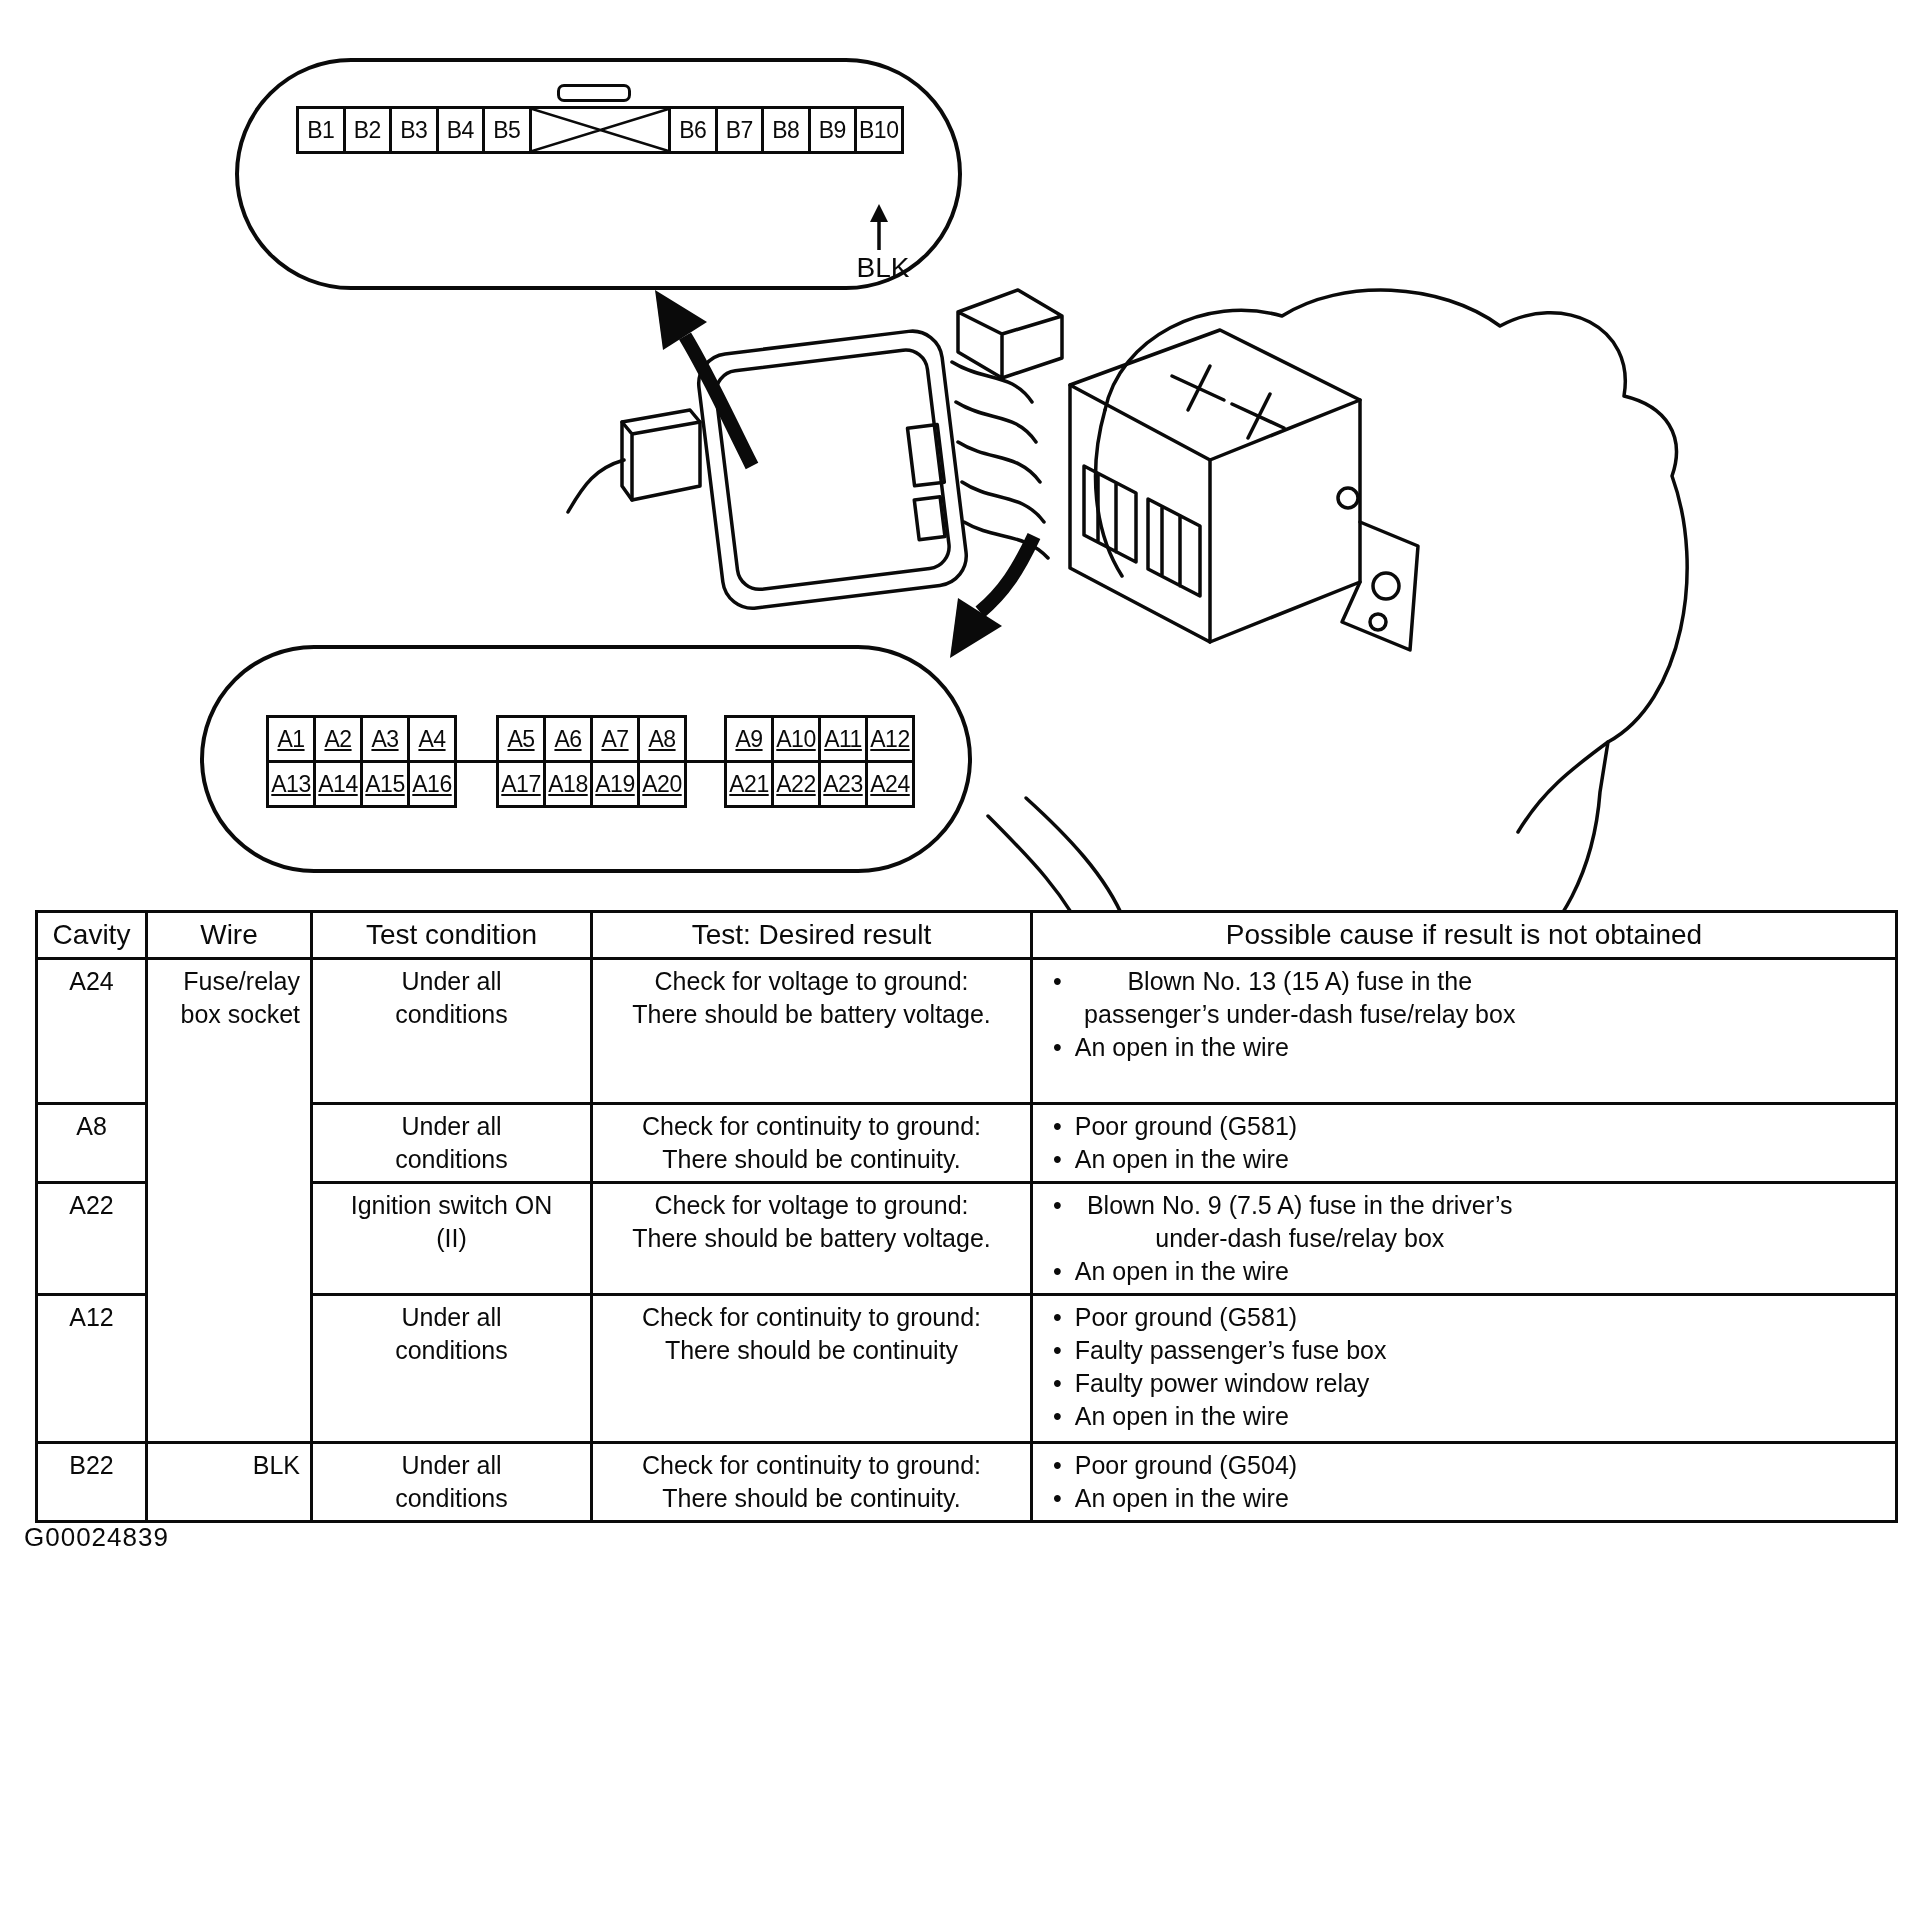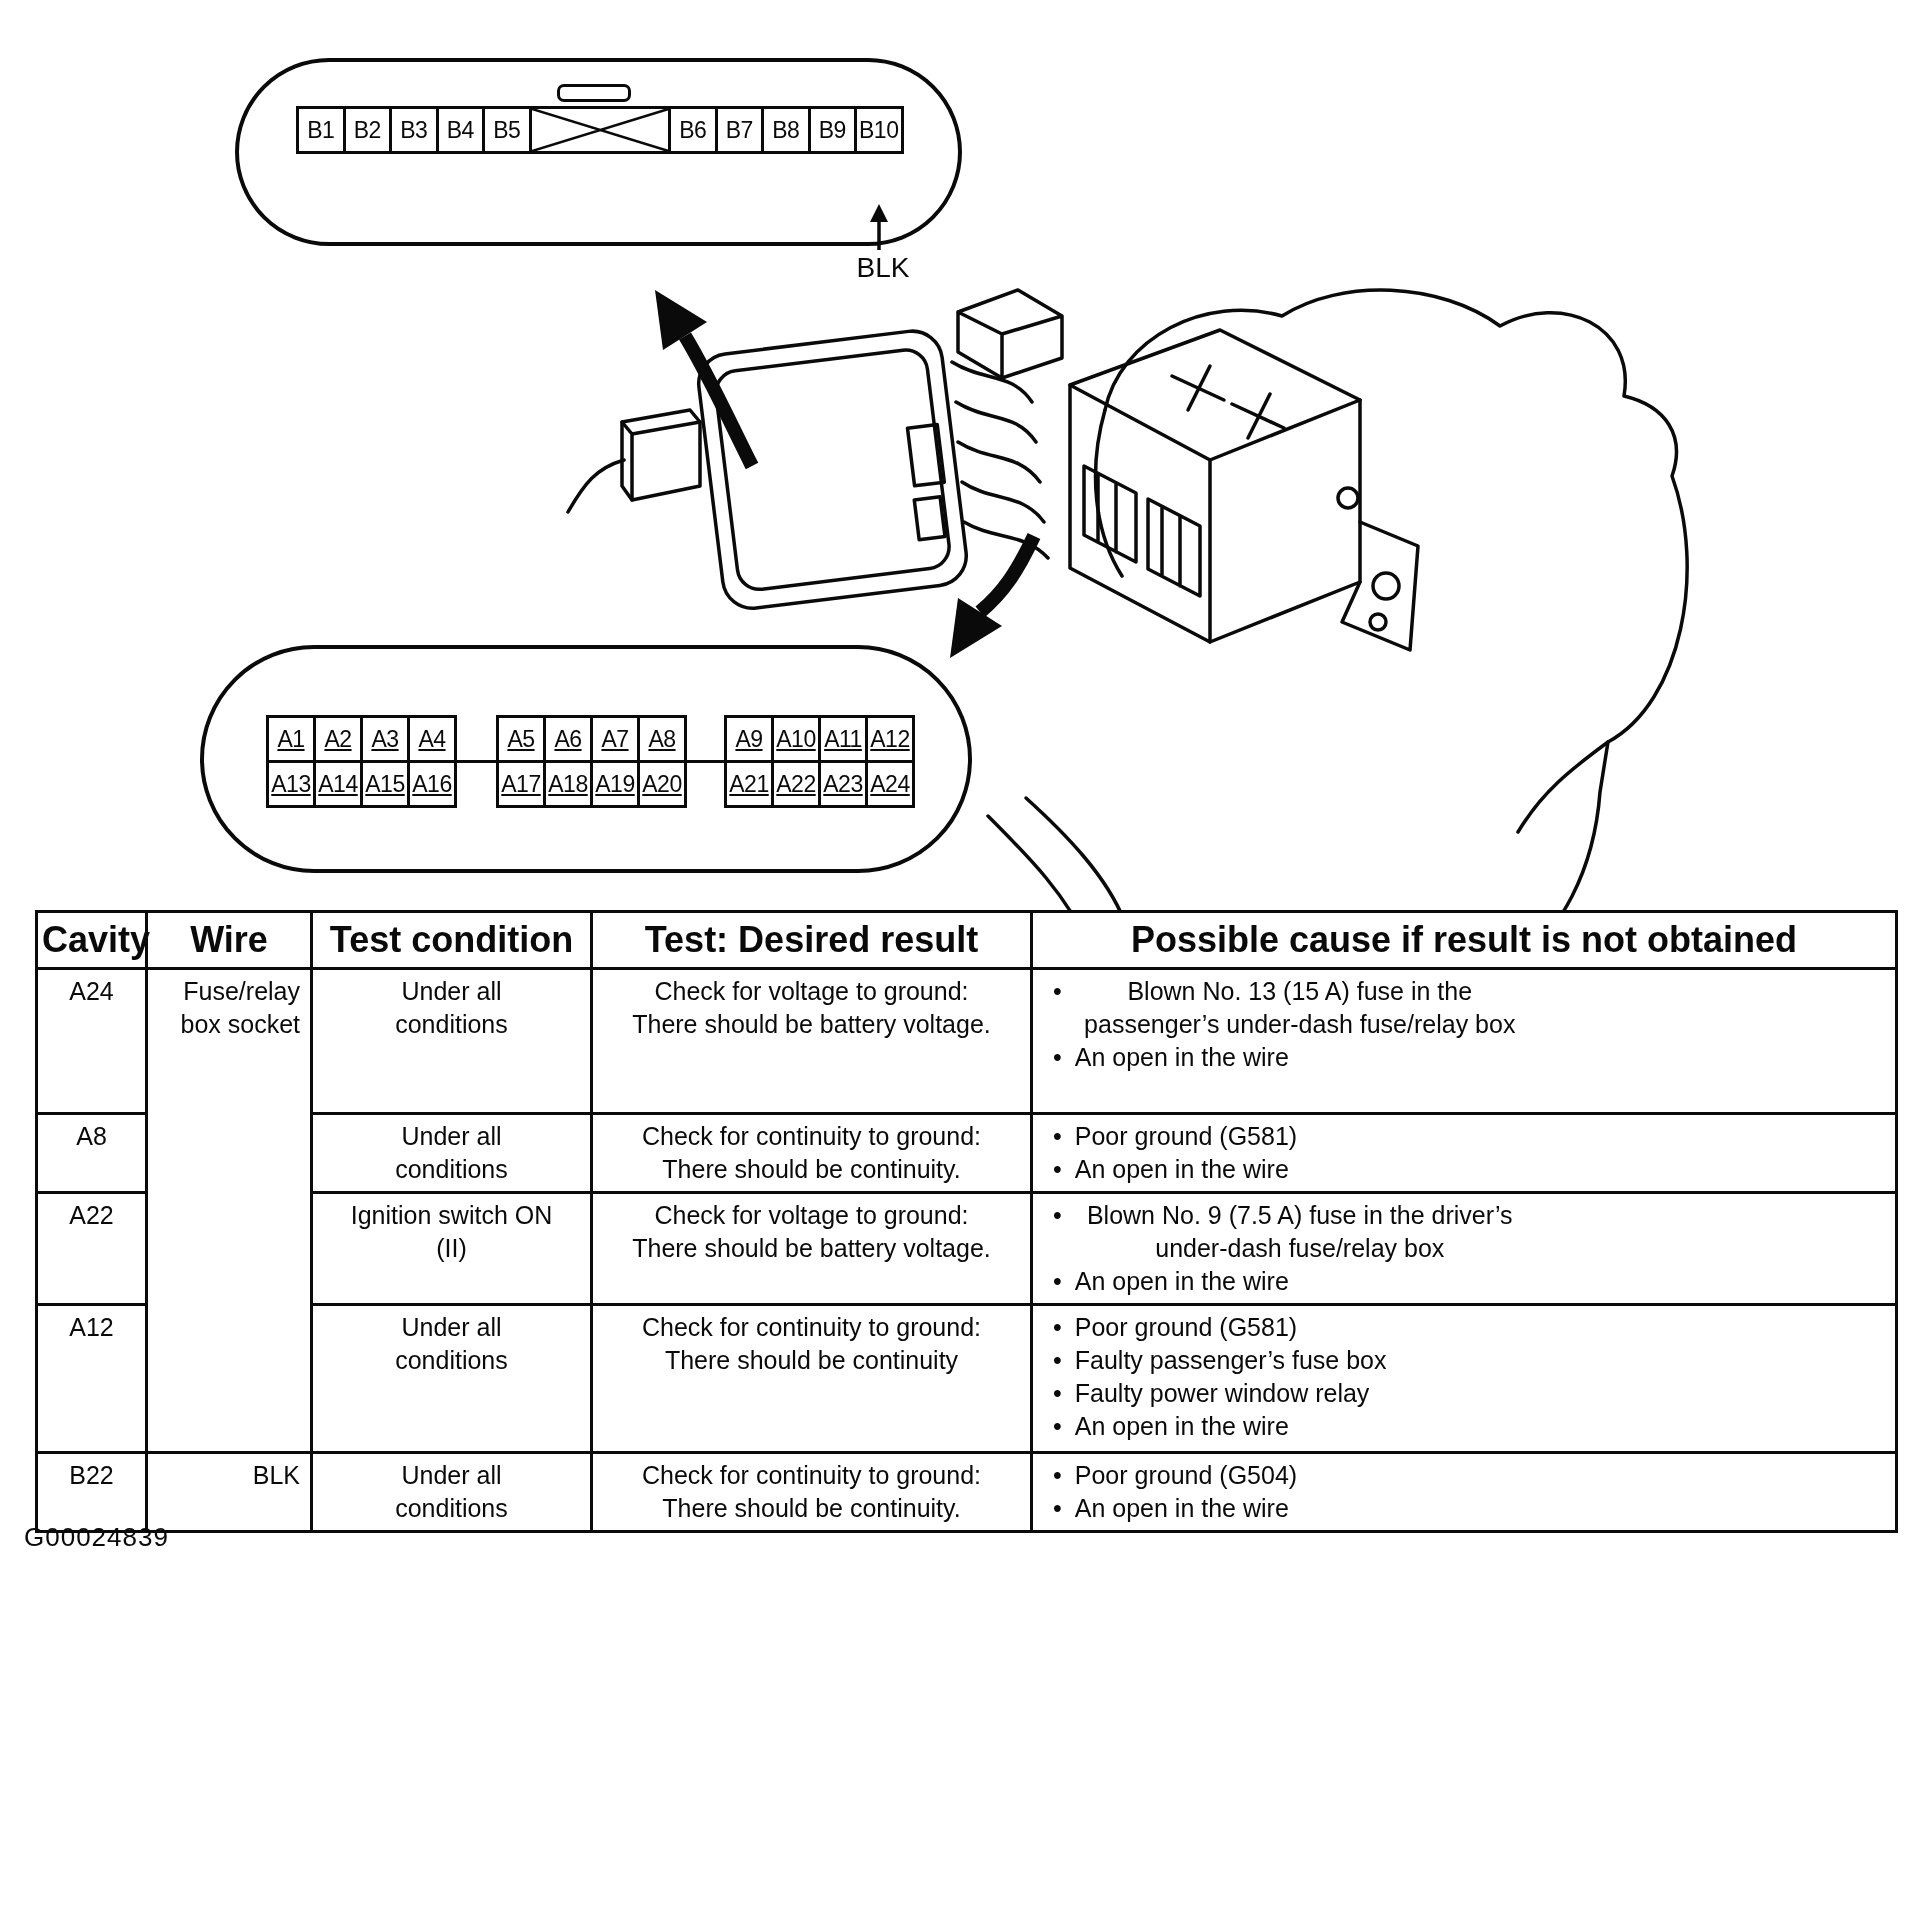--- a/index.html
+++ b/index.html
@@ -6,21 +6,21 @@
   body { margin: 0; background: #fff; }
   .page {
     position: relative; width: 1929px; height: 1923px;
     background: #ffffff; color: #0a0a0a;
     font-family: "Liberation Sans", sans-serif;
     overflow: hidden;
   }
 
   
   .stadium { position: absolute; border: 4px solid #0a0a0a; background: #fff; }
-  .stadium-b { left: 235px; top: 58px; width: 727px; height: 188px; border-radius: 116px; }
+  .stadium-b { left: 235px; top: 58px; width: 727px; height: 232px; border-radius: 116px; }
   .stadium-a { left: 200px; top: 645px; width: 772px; height: 228px; border-radius: 114px; }
 
   .key-tab {
     position: absolute; left: 318px; top: 22px; width: 74px; height: 18px;
     border: 3px solid #0a0a0a; border-radius: 7px; background: #fff;
   }
 
   .pin-table { border-collapse: collapse; table-layout: fixed; position: absolute; background: #fff; }
   .pin-table td {
     border: 3px solid #0a0a0a; height: 45px; padding: 0;
@@ -44,21 +44,21 @@
 
   
   .illustration { position: absolute; left: 560px; top: 270px; }
 
   
   .test-table {
     position: absolute; left: 35px; top: 910px; width: 1860px;
     border-collapse: collapse; table-layout: fixed; background: #fff;
   }
   .test-table th, .test-table td { border: 3px solid #0a0a0a; vertical-align: top; }
-  .test-table th { font-size: 36px; font-weight: bold; padding: 6px 4px; height: 40px; }
+  .test-table th { font-size: 28px; font-weight: normal; padding: 6px 4px; height: 40px; }
   .test-table td { font-size: 25px; line-height: 1.32; padding: 5px 10px; text-align: center; }
   td.cavity { text-align: center; }
   td.wire   { text-align: right; white-space: pre-line; }
   td.cond, td.result { white-space: pre-line; }
   td.causes { padding-left: 12px; }
   .cause { display: flex; align-items: flex-start; }
   .cause::before { content: "\2022"; margin: 0 13px 0 8px; }
   .cause-text { max-width: 450px; }
 
   .row-a24 { height: 145px; }

